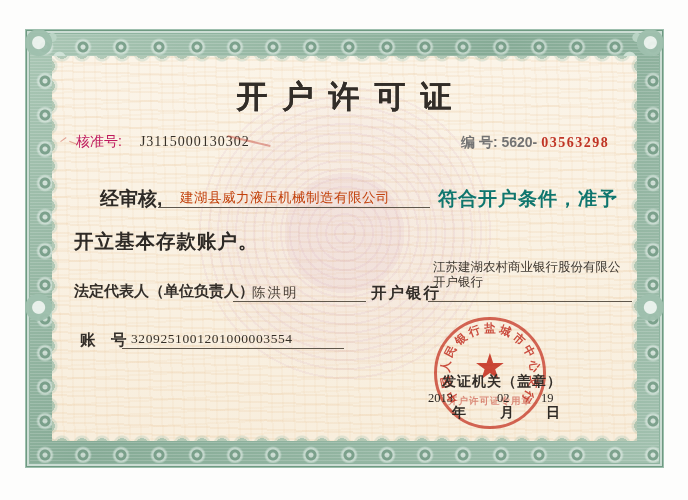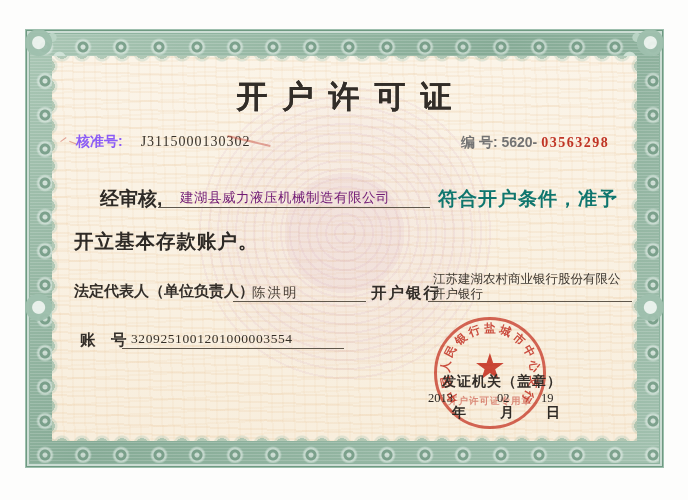--- a/index.html
+++ b/index.html
@@ -59,39 +59,39 @@
 
   
   .abs { position:absolute; }
   .serif { font-family:"Liberation Serif","DejaVu Serif",serif; }
 
   .title { left:0; right:0; top:76px; text-align:center;
     font-family:"Liberation Serif","DejaVu Serif",serif;
     font-size:31px; font-weight:700; letter-spacing:15px; padding-left:15px;
     color:#322d28; text-shadow:0 0 .6px #322d28; }
 
-  .lbl  { font-weight:700; color:#8b5cf6; }
+  .lbl  { font-weight:400; color:#be185d; }
   .val  { font-family:"Liberation Serif","DejaVu Serif",serif; color:#363028; }
 
   .row-approval { left:76px;  top:133px; font-size:14px; }
   .row-approval .val { margin-left:18px; letter-spacing:1px; }
   .row-serial   { left:461px; top:134px; font-size:14px; }
   .row-serial .black { font-weight:700; color:#737373;text-align:right; }
   .row-serial .red   { font-family:"Liberation Serif","DejaVu Serif",serif;
     font-weight:700; color:#c03526; letter-spacing:1.5px; margin-left:4px; }
 
   .audit-prefix { left:100px; top:186px; font-size:19px; font-weight:700; color:#2e2a26; }
-  .company      { left:180px; top:189px; font-size:13.5px; color:#701a75; letter-spacing:.5px; }
+  .company      { left:180px; top:189px; font-size:13.5px; color:#c2410c; letter-spacing:.5px; }
   .audit-suffix { left:438px; top:186px; font-size:19px; font-weight:700; color:#0f766e; letter-spacing:1px; }
   .line2        { left:74px;  top:228px; font-size:19.5px; font-weight:700; color:#2e2a26; letter-spacing:1px; }
 
   .legalrep-lbl { left:74px;  top:282px; font-size:15px; font-weight:700; color:#332e29; }
   .legalrep-name{ left:252px; top:284px; font-size:13.5px; color:#453c33; letter-spacing:2px; }
   .bank-lbl     { left:371px; top:283px; font-size:15.5px; font-weight:700; color:#332e29; letter-spacing:2px;text-align:right; }
-  .bank-name    { left:433px; top:272px; font-size:12.5px; line-height:15px; color:#3e3831; width:205px; }
+  .bank-name    { left:433px; top:260px; font-size:12.5px; line-height:15px; color:#3e3831; width:205px; }
 
   .acct-lbl { left:80px; top:330px; font-size:15.5px; font-weight:700; color:#332e29; }
   .acct-val { left:131px; top:331px; font-size:13.5px; letter-spacing:.6px; }
 
   .rule { position:absolute; border-bottom:1.2px solid #5f574b; height:0; }
   .rule-company { left:158px; top:207px; width:272px; }
   .rule-legal   { left:233px; top:301px; width:133px; }
   .rule-bank    { left:428px; top:301px; width:204px; }
   .rule-acct    { left:122px; top:348px; width:222px; }
 

